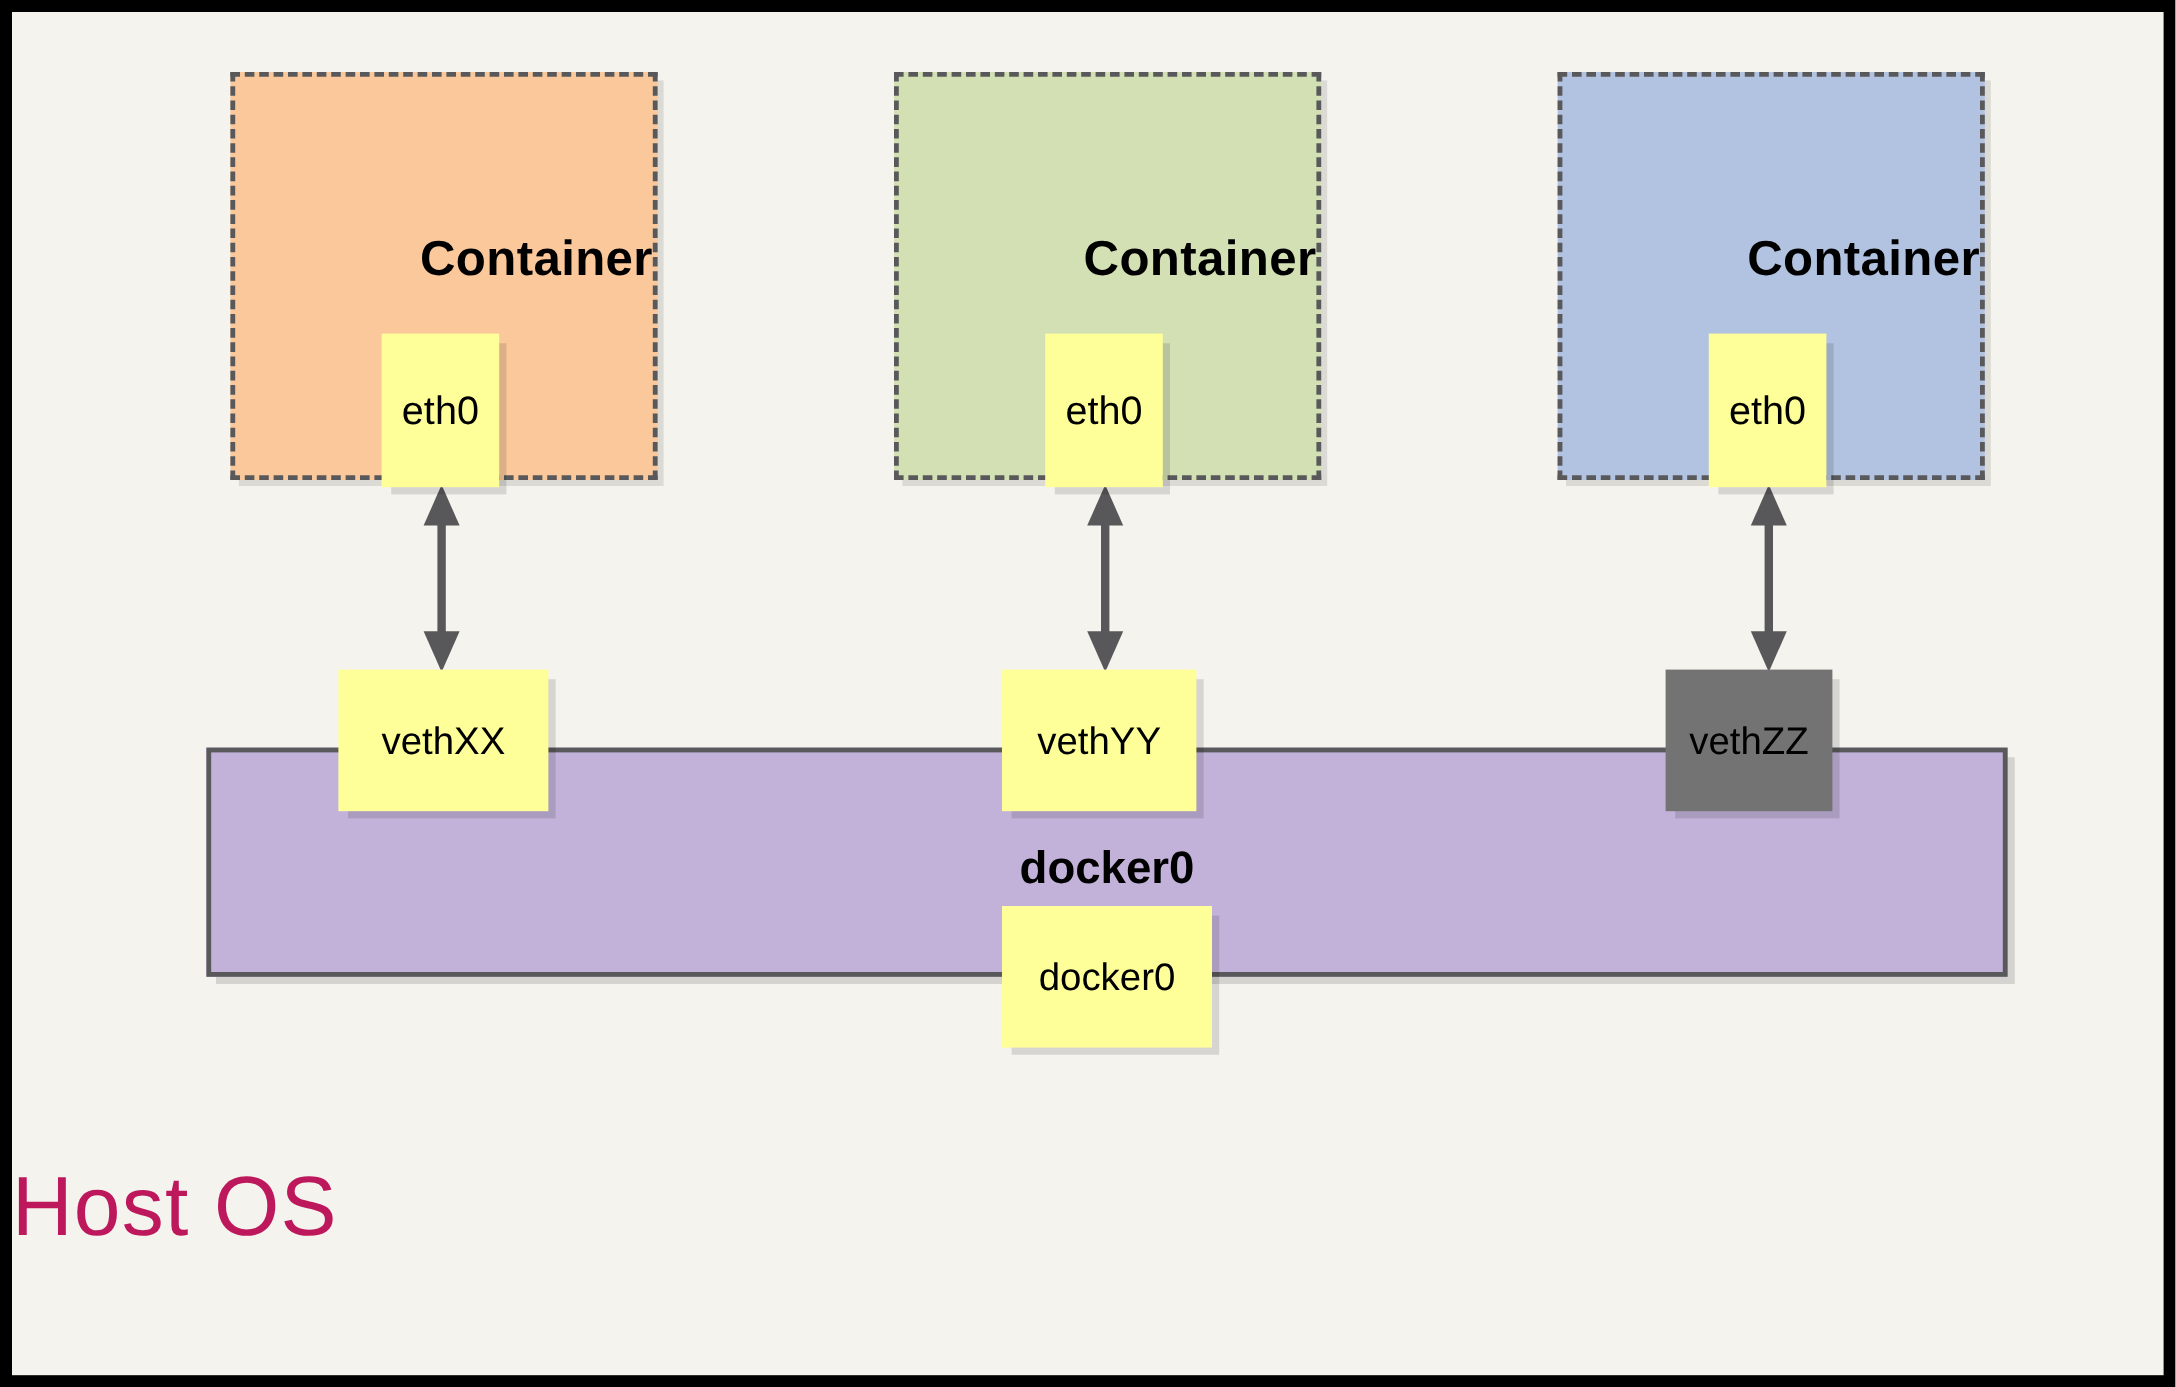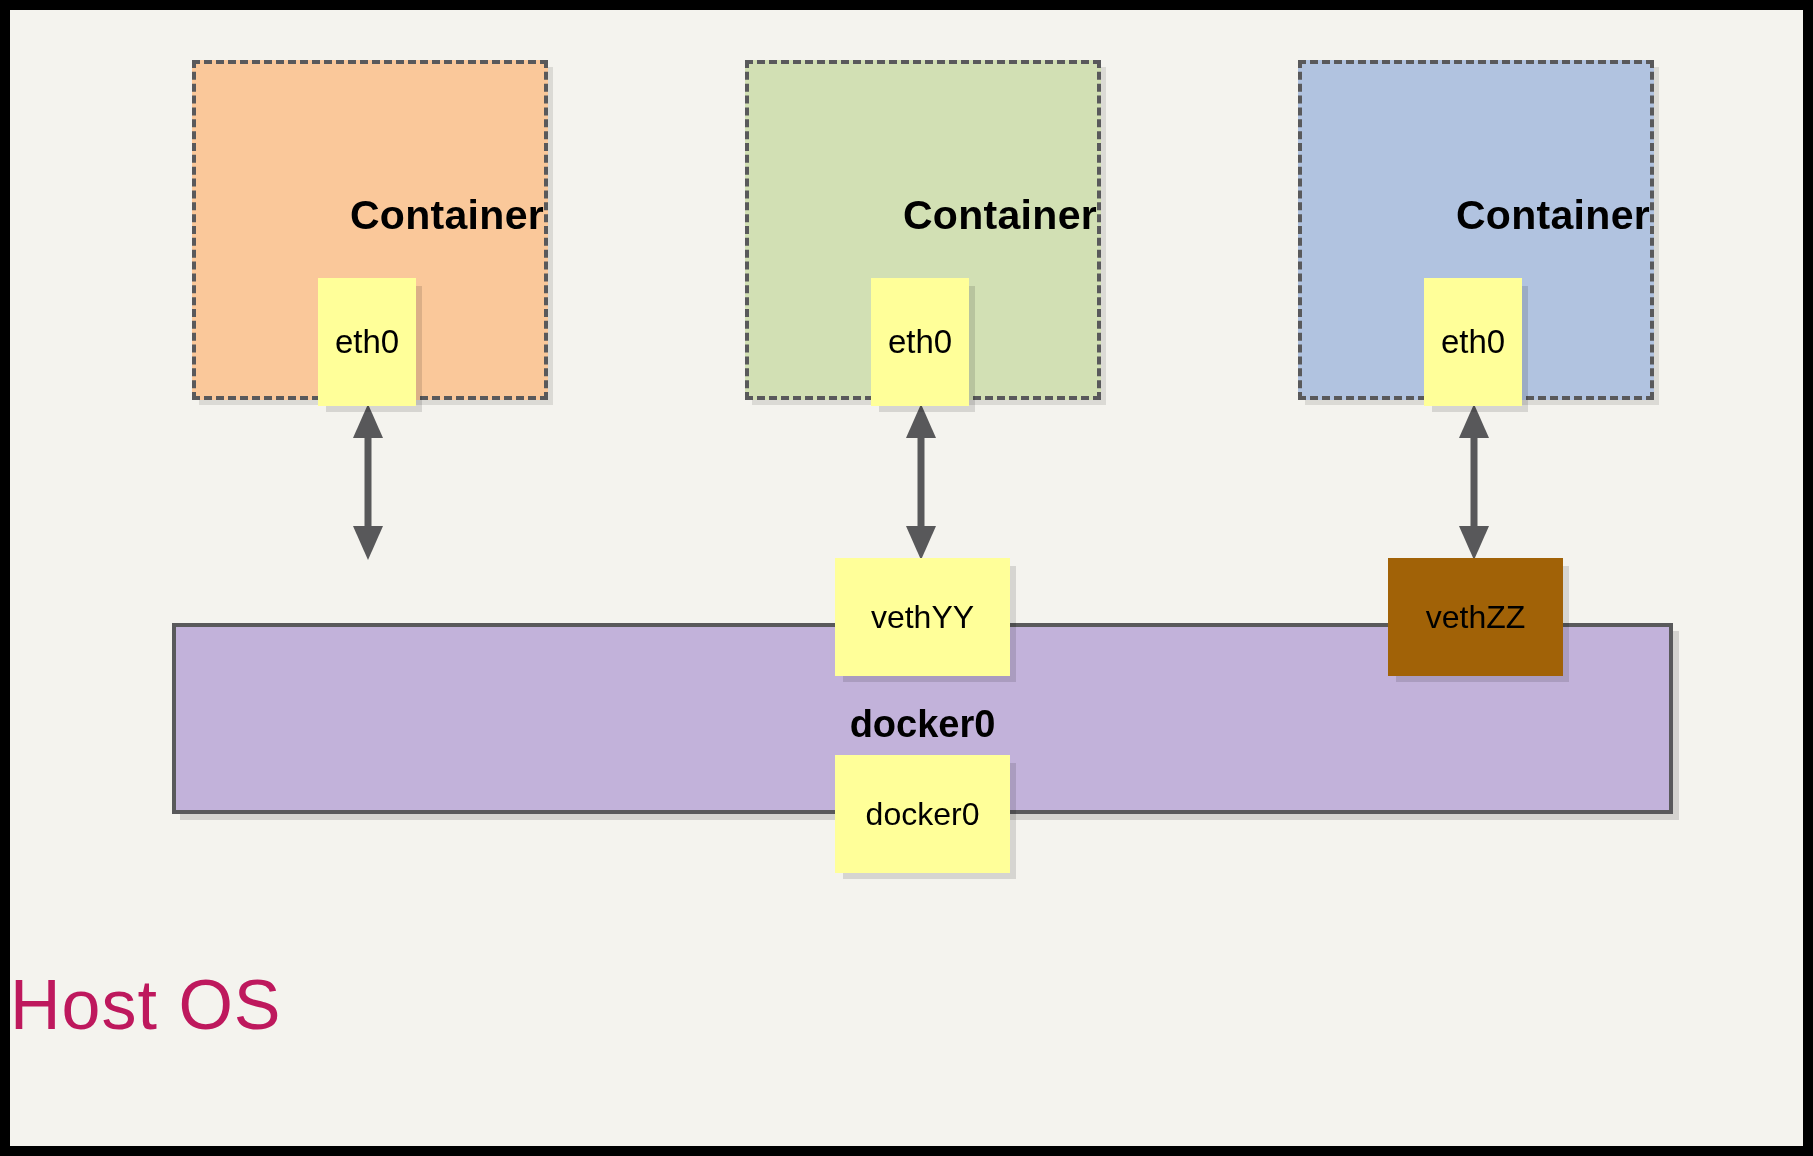--- a/index.html
+++ b/index.html
@@ -103,52 +103,55 @@
   <div class="ybox eth0" style="left: 308px; top: 268px; width: 98px; height: 128px; background: rgb(255, 255, 153);">
     <span>eth0</span>
   </div>
 
   <svg class="arrow" style="left:337px; top:392px; width:42px; height:160px;" viewBox="0 0 42 160">
     <line x1="21" y1="26" x2="21" y2="134" stroke="#58585a" stroke-width="7"></line>
     <polygon points="21,2 6,36 36,36" fill="#58585a"></polygon>
     <polygon points="21,158 6,124 36,124" fill="#58585a"></polygon>
   </svg>
 
+  <div class="ybox" style="left: 272px; top: 548px; width: 175px; height: 118px; background: rgb(255, 255, 153);">
+    <span>vethXX</span>
+  </div>
 
   <div class="container-box" style="left: 735px; top: 50px; width: 356px; height: 340px; background: rgb(210, 224, 180); border-color: rgb(89, 89, 91);">
     <div class="container-title">Container</div>
   </div>
   <div class="ybox eth0" style="left: 861px; top: 268px; width: 98px; height: 128px; background: rgb(255, 255, 153);">
     <span>eth0</span>
   </div>
 
   <svg class="arrow" style="left:890px; top:392px; width:42px; height:160px;" viewBox="0 0 42 160">
     <line x1="21" y1="26" x2="21" y2="134" stroke="#58585a" stroke-width="7"></line>
     <polygon points="21,2 6,36 36,36" fill="#58585a"></polygon>
     <polygon points="21,158 6,124 36,124" fill="#58585a"></polygon>
   </svg>
 
-  <div class="ybox" style="left: 825px; top: 548px; width: 175px; height: 118px; background: rgb(255, 255, 153);">
+  <div class="ybox" style="left: 825px; top: 548px; width: 162px; height: 118px; background: rgb(255, 255, 153);">
     <span>vethYY</span>
   </div>
 
   <div class="container-box" style="left: 1288px; top: 50px; width: 356px; height: 340px; background: rgb(177, 195, 224); border-color: rgb(89, 89, 91);">
     <div class="container-title">Container</div>
   </div>
   <div class="ybox eth0" style="left: 1414px; top: 268px; width: 98px; height: 128px; background: rgb(255, 255, 153);">
     <span>eth0</span>
   </div>
 
   <svg class="arrow" style="left:1443px; top:392px; width:42px; height:160px;" viewBox="0 0 42 160">
     <line x1="21" y1="26" x2="21" y2="134" stroke="#58585a" stroke-width="7"></line>
     <polygon points="21,2 6,36 36,36" fill="#58585a"></polygon>
     <polygon points="21,158 6,124 36,124" fill="#58585a"></polygon>
   </svg>
 
-  <div class="ybox" style="left: 1378px; top: 548px; width: 175px; height: 118px; background: #a16207;">
+  <div class="ybox" style="left: 1378px; top: 548px; width: 139px; height: 118px; background: #737373;">
     <span>vethZZ</span>
   </div>
 
   <div id="docker-bar" style="left: 162px; top: 613px; width: 1501px; height: 191px; background: rgb(194, 178, 218); border-color: rgb(89, 89, 91);">
     <div id="docker-bar-label">docker0</div>
   </div>
 
   <div class="ybox" style="left: 825px; top: 745px; width: 175px; height: 118px; background: rgb(255, 255, 153);">
     <span>docker0</span>
   </div>

